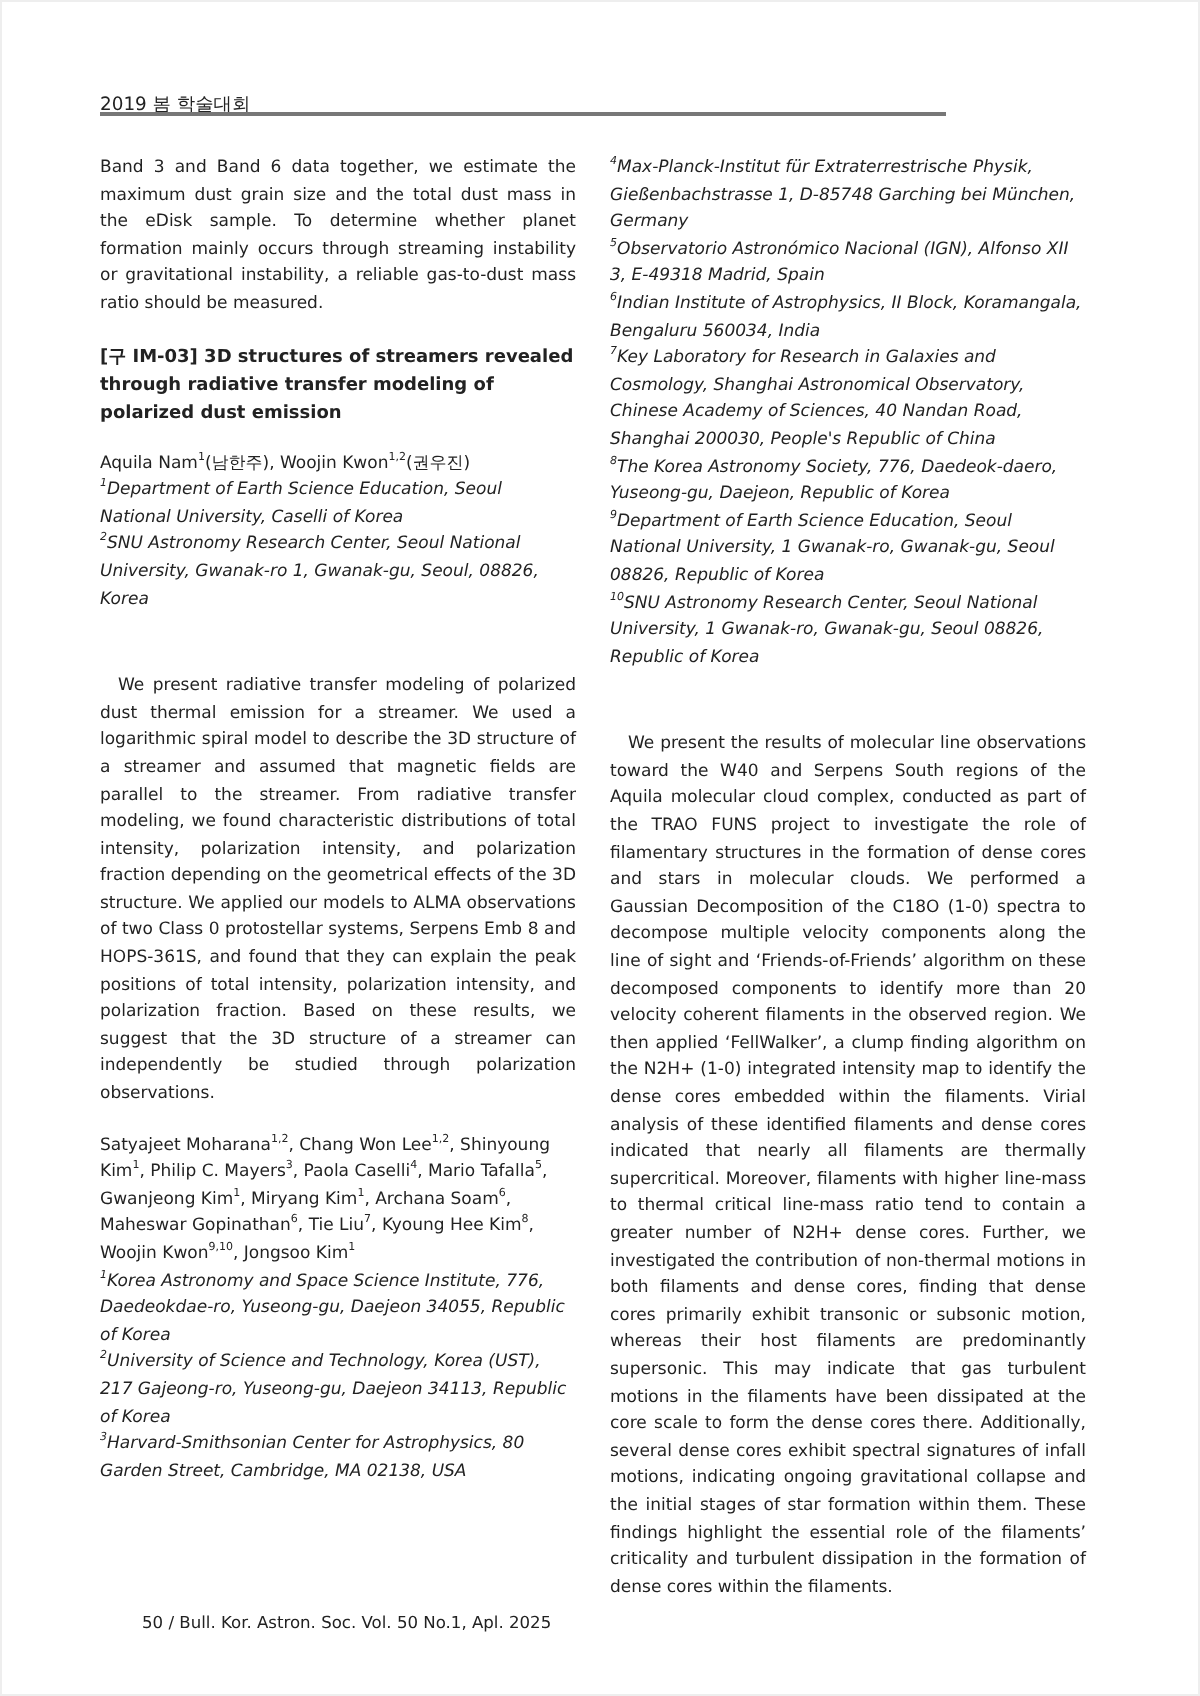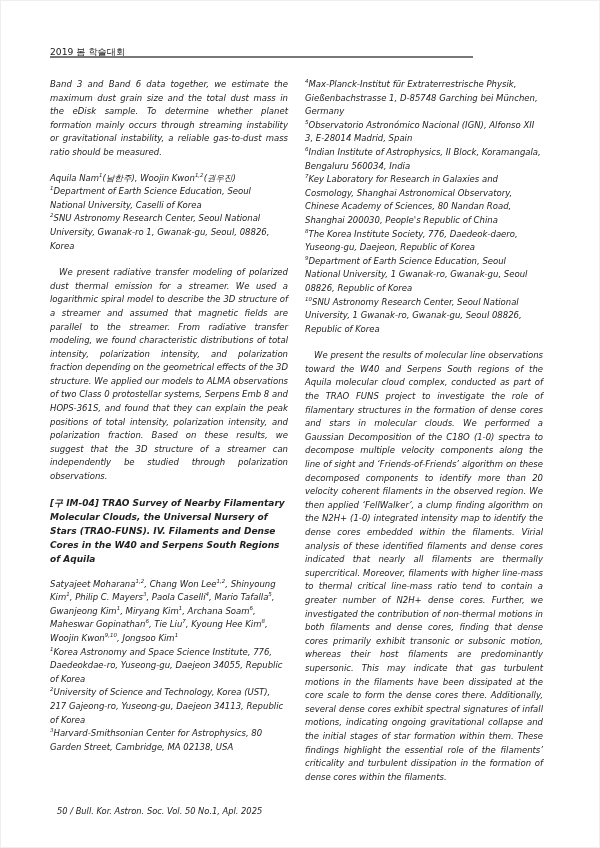--- a/index.html
+++ b/index.html
@@ -6,61 +6,61 @@
   body {
     width: 600px; height: 848px; background: #ffffff; position: relative; overflow: hidden;
     font-family: "DejaVu Sans", "Liberation Sans", sans-serif; color: #222;
   }
   .page-border { position:absolute; left:0; top:0; width:598px; height:846px; border:1px solid #eee; }
   .header-title { position:absolute; left:50px; top:46px; font-size:9.2px; color:#222; }
   .header-rule { position:absolute; left:50px; top:56px; width:423px; height:2px; background:#777; }
   .col { position:absolute; top:78px; width:238px; font-size:8.5px; line-height:13.6px; }
   .col-left { left:50px; }
   .col-right { left:305px; }
-  p { margin:0; text-align: justify; font-style: italic; }
+  p { margin:0; text-align: justify; }
   .indent { text-indent: 9px; }
   .title { font-weight: bold; font-size:9px; line-height:14px; margin-top:12px; text-align:left; }
   .authors { margin-top:12px; text-align:left; }
   .aff { font-style: italic; text-align:left; }
-  .abstract { margin-top:13px; }
+  .abstract { margin-top:30px; }
   sup { font-size:5.5px; vertical-align: super; line-height: 0; }
-  .footer { position:absolute; left:57px; top:806px; font-size:8.3px; color:#222;font-style:italic; }
+  .footer { position:absolute; left:71px; top:806px; font-size:8.3px; color:#222; }
 </style>
 </head>
 <body>
 
 <div class="page-border"></div>
 
 <div class="header-title">2019 봄 학술대회</div>
 <div class="header-rule"></div>
 
 <div class="col col-left">
   <p>Band 3 and Band 6 data together, we estimate the maximum dust grain size and the total dust mass in the eDisk sample. To determine whether planet formation mainly occurs through streaming instability or gravitational instability, a reliable gas-to-dust mass ratio should be measured.</p>
 
+  <p class="title">[구 IM-03] 3D structures of streamers revealed through radiative transfer modeling of polarized dust emission</p>
   <p class="authors">
     <span>Aquila Nam</span><sup>1</sup><span>(남한주), </span><span>Woojin Kwon</span><sup>1,2</sup><span>(권우진)</span>
   </p>
   <p class="aff"><sup>1</sup><span>Department of Earth Science Education, Seoul National University, Caselli of Korea</span></p>
   <p class="aff"><sup>2</sup><span>SNU Astronomy Research Center, Seoul National University, Gwanak-ro 1, Gwanak-gu, Seoul, 08826, Korea</span></p>
 
   <p class="abstract indent">We present radiative transfer modeling of polarized dust thermal emission for a streamer. We used a logarithmic spiral model to describe the 3D structure of a streamer and assumed that magnetic fields are parallel to the streamer. From radiative transfer modeling, we found characteristic distributions of total intensity, polarization intensity, and polarization fraction depending on the geometrical effects of the 3D structure. We applied our models to ALMA observations of two Class 0 protostellar systems, Serpens Emb 8 and HOPS-361S, and found that they can explain the peak positions of total intensity, polarization intensity, and polarization fraction. Based on these results, we suggest that the 3D structure of a streamer can independently be studied through polarization observations.</p>
 
-  <p class="title">[구 IM-04] TRAO Survey of Nearby Filamentary Molecular Clouds, the Universal Nursery of Stars (TRAO-FUNS). IV. Filaments and Dense Cores in the W40 and Serpens South Regions of Aquila</p>
   <p class="authors" id="im04-authors"><span>Satyajeet Moharana</span><sup>1,2</sup><span>, </span><span>Chang Won Lee</span><sup>1,2</sup><span>, </span><span>Shinyoung Kim</span><sup>1</sup><span>, </span><span>Philip C. Mayers</span><sup>3</sup><span>, </span><span>Paola Caselli</span><sup>4</sup><span>, </span><span>Mario Tafalla</span><sup>5</sup><span>, </span><span>Gwanjeong Kim</span><sup>1</sup><span>, </span><span>Miryang Kim</span><sup>1</sup><span>, </span><span>Archana Soam</span><sup>6</sup><span>, </span><span>Maheswar Gopinathan</span><sup>6</sup><span>, </span><span>Tie Liu</span><sup>7</sup><span>, </span><span>Kyoung Hee Kim</span><sup>8</sup><span>, </span><span>Woojin Kwon</span><sup>9,10</sup><span>, </span><span>Jongsoo Kim</span><sup>1</sup><span></span></p>
   <p class="aff"><sup>1</sup><span>Korea Astronomy and Space Science Institute, 776, Daedeokdae-ro, Yuseong-gu, Daejeon 34055, Republic of Korea</span></p>
   <p class="aff"><sup>2</sup><span>University of Science and Technology, Korea (UST), 217 Gajeong-ro, Yuseong-gu, Daejeon 34113, Republic of Korea</span></p>
   <p class="aff"><sup>3</sup><span>Harvard-Smithsonian Center for Astrophysics, 80 Garden Street, Cambridge, MA 02138, USA</span></p>
 </div>
 
 <div class="col col-right" id="right-col">
   <div id="right-affs">
       <p class="aff"><sup>4</sup><span>Max-Planck-Institut für Extraterrestrische Physik, Gießenbachstrasse 1, D-85748 Garching bei München, Germany</span></p>
-      <p class="aff"><sup>5</sup><span>Observatorio Astronómico Nacional (IGN), Alfonso XII 3, E-28014 Madrid, Spain</span></p>
+      <p class="aff"><sup>5</sup><span>Observatorio Astronómico Nacional (IGN), Alfonso XII 3, E-49318 Madrid, Spain</span></p>
       <p class="aff"><sup>6</sup><span>Indian Institute of Astrophysics, II Block, Koramangala, Bengaluru 560034, India</span></p>
-      <p class="aff"><sup>7</sup><span>Key Laboratory for Research in Galaxies and Cosmology, Shanghai Astronomical Observatory, Chinese Academy of Sciences, 80 Nandan Road, Shanghai 200030, People's Republic of China</span></p>
-      <p class="aff"><sup>8</sup><span>The Korea Institute Society, 776, Daedeok-daero, Yuseong-gu, Daejeon, Republic of Korea</span></p>
+      <p class="aff"><sup>7</sup><span>Key Laboratory for Research in Galaxies and Cosmology, Shanghai Astronomical Observatory, Chinese Academy of Sciences, 40 Nandan Road, Shanghai 200030, People's Republic of China</span></p>
+      <p class="aff"><sup>8</sup><span>The Korea Astronomy Society, 776, Daedeok-daero, Yuseong-gu, Daejeon, Republic of Korea</span></p>
       <p class="aff"><sup>9</sup><span>Department of Earth Science Education, Seoul National University, 1 Gwanak-ro, Gwanak-gu, Seoul 08826, Republic of Korea</span></p>
       <p class="aff"><sup>10</sup><span>SNU Astronomy Research Center, Seoul National University, 1 Gwanak-ro, Gwanak-gu, Seoul 08826, Republic of Korea</span></p>
     </div>
   <p class="abstract indent">We present the results of molecular line observations toward the W40 and Serpens South regions of the Aquila molecular cloud complex, conducted as part of the TRAO FUNS project to investigate the role of filamentary structures in the formation of dense cores and stars in molecular clouds. We performed a Gaussian Decomposition of the C18O (1-0) spectra to decompose multiple velocity components along the line of sight and ‘Friends-of-Friends’ algorithm on these decomposed components to identify more than 20 velocity coherent filaments in the observed region. We then applied ‘FellWalker’, a clump finding algorithm on the N2H+ (1-0) integrated intensity map to identify the dense cores embedded within the filaments. Virial analysis of these identified filaments and dense cores indicated that nearly all filaments are thermally supercritical. Moreover, filaments with higher line-mass to thermal critical line-mass ratio tend to contain a greater number of N2H+ dense cores. Further, we investigated the contribution of non-thermal motions in both filaments and dense cores, finding that dense cores primarily exhibit transonic or subsonic motion, whereas their host filaments are predominantly supersonic. This may indicate that gas turbulent motions in the filaments have been dissipated at the core scale to form the dense cores there. Additionally, several dense cores exhibit spectral signatures of infall motions, indicating ongoing gravitational collapse and the initial stages of star formation within them. These findings highlight the essential role of the filaments’ criticality and turbulent dissipation in the formation of dense cores within the filaments.</p>
 </div>
 
 <div class="footer">50 / Bull. Kor. Astron. Soc. Vol. 50 No.1, Apl. 2025</div>
 
 </body></html>

